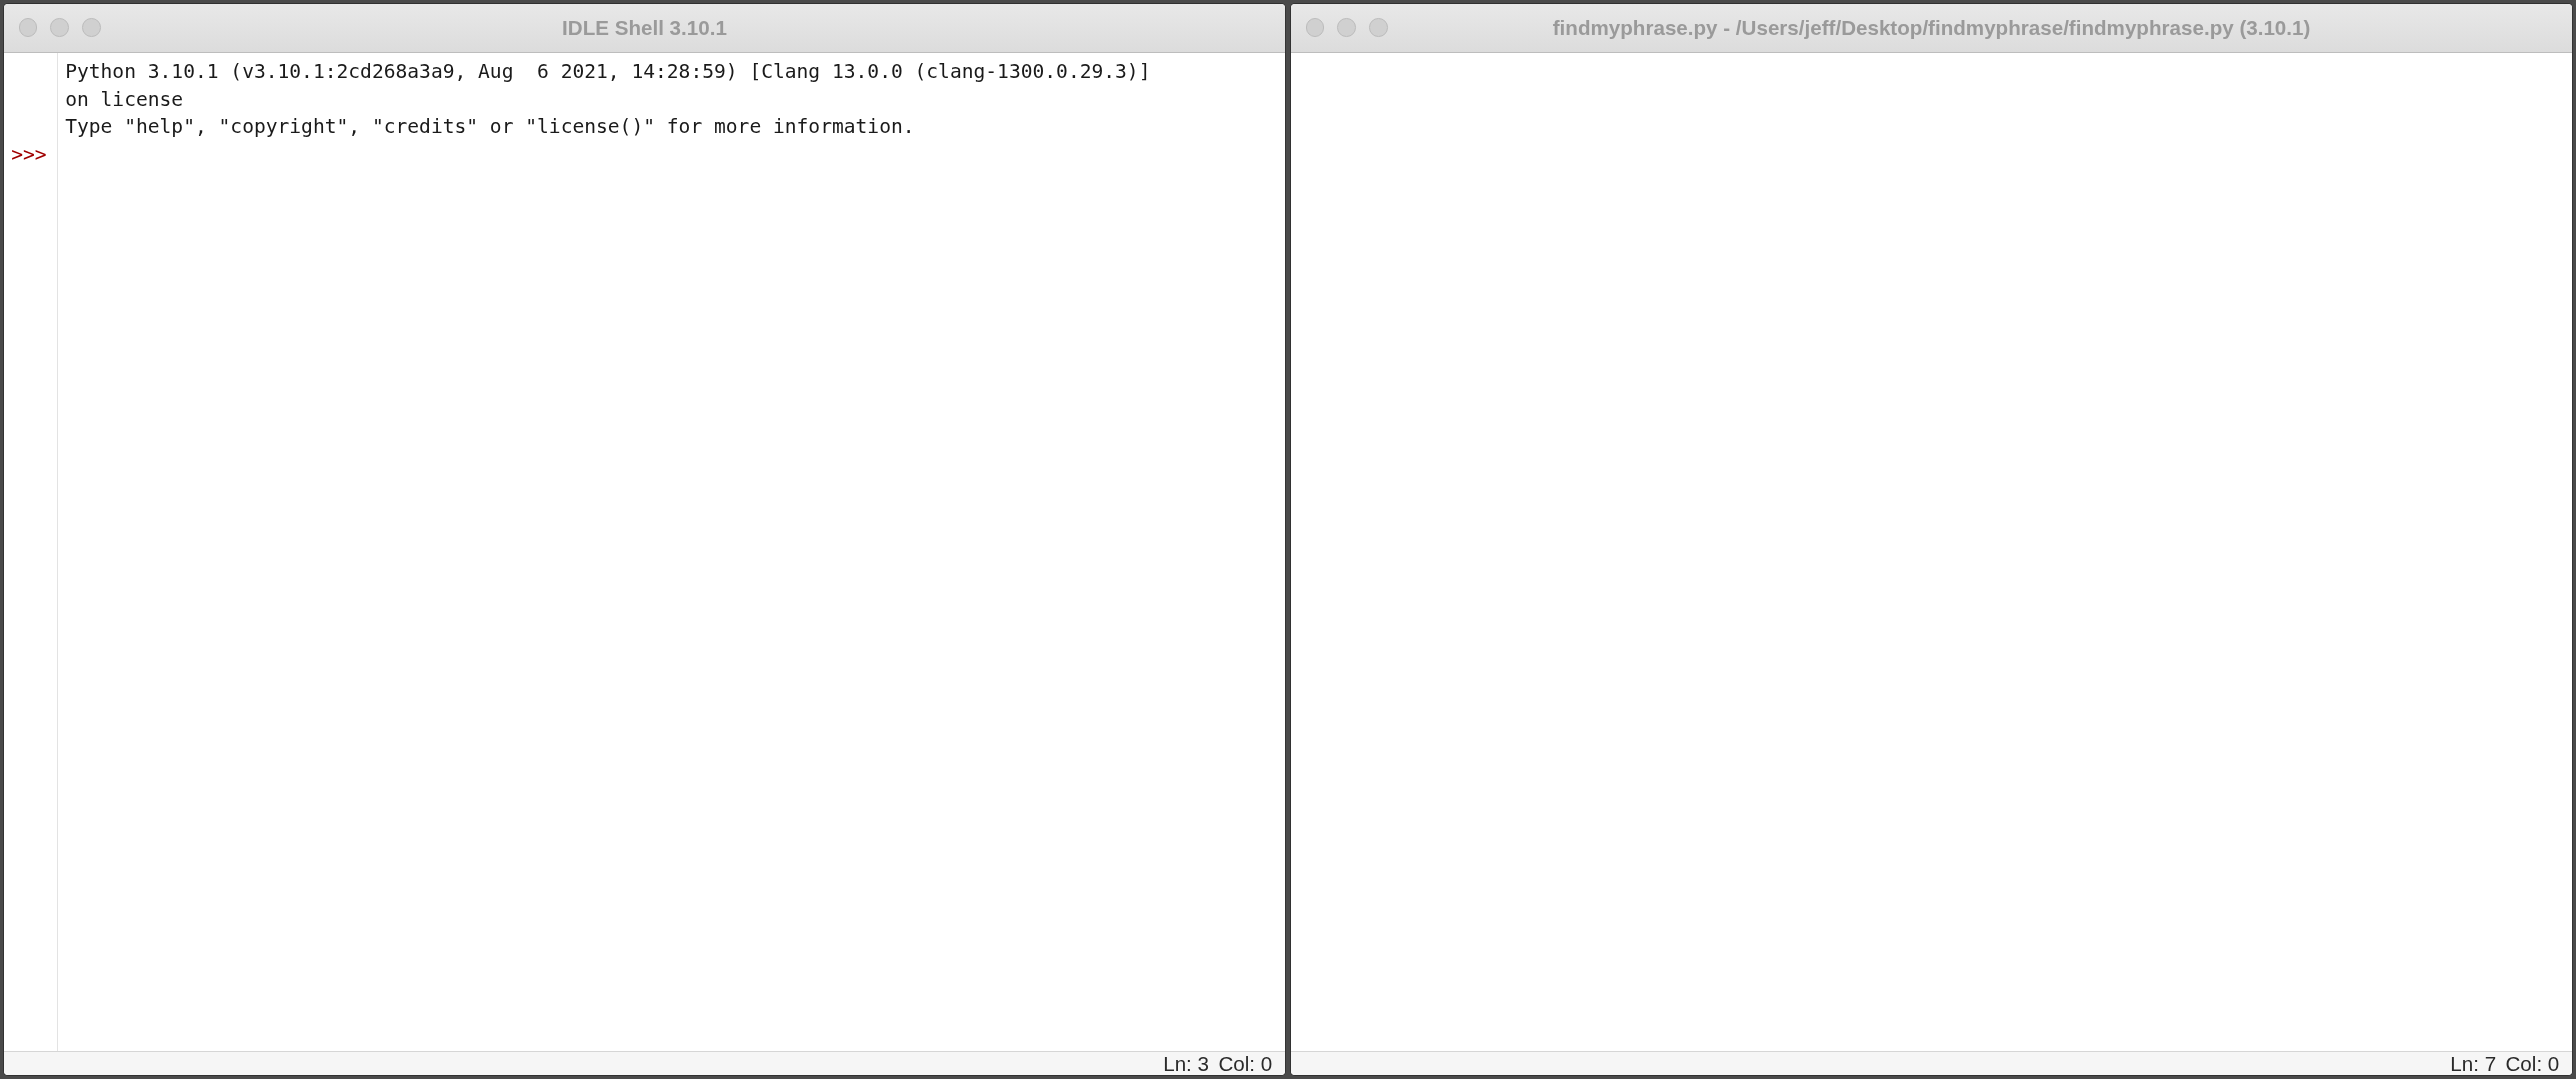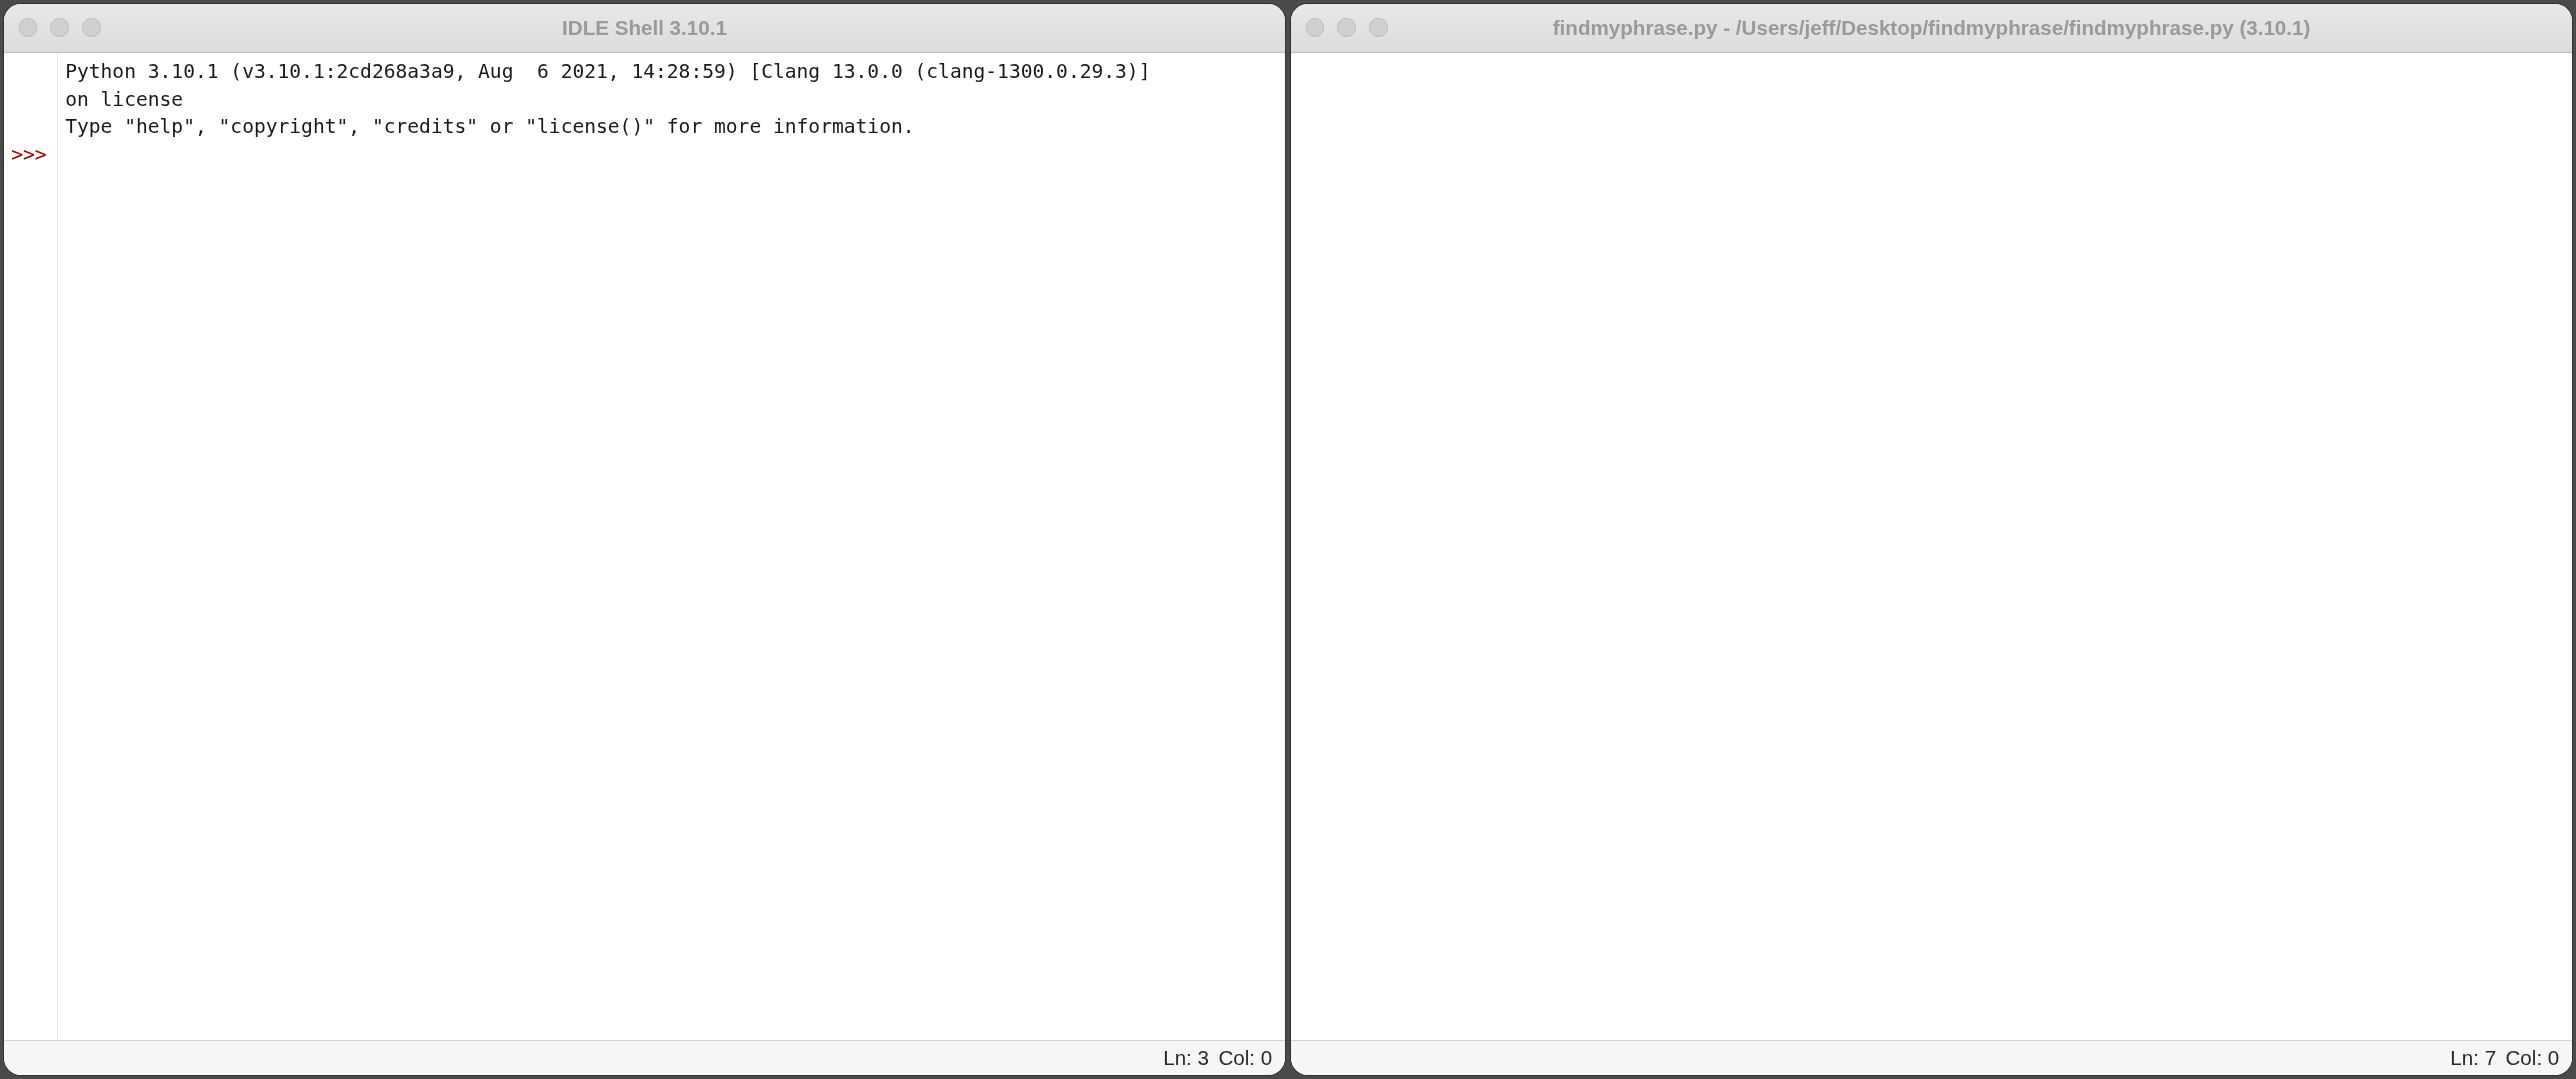--- a/index.html
+++ b/index.html
@@ -9,21 +9,21 @@
       display: flex;
       gap: 5.6px;
       padding: 3.7px;
       width: 2576px;
       height: 1079px;
       transform-origin: top left;
     }
     .window {
       flex: 1;
       background: #ffffff;
-      border-radius: 17px;
+      border-radius: 4px;
       overflow: hidden;
       display: flex;
       flex-direction: column;
       box-shadow: 0 0 0 0.9px rgba(0,0,0,0.35);
     }
     .titlebar {
       height: 49px;
       background: linear-gradient(#e8e8e8, #dcdcdc);
       border-bottom: 0.9px solid #bdbdbd;
       display: flex;
@@ -78,21 +78,21 @@
       visibility: hidden;
     }
     .text-body {
       flex: 1;
       padding: 5.6px 5.6px 5.6px 7.5px;
       white-space: pre-wrap;
       color: #1a1a1a;
       overflow: auto;
     }
     .statusbar {
-      height: 35px;
+      height: 24px;
       border-top: 0.9px solid #d6d6d6;
       background: #f6f6f6;
       display: flex;
       justify-content: flex-end;
       align-items: center;
       padding: 0 13px;
       font-size: 20.6px;
       color: #2a2a2a;
       flex-shrink: 0;
       gap: 9.4px;

